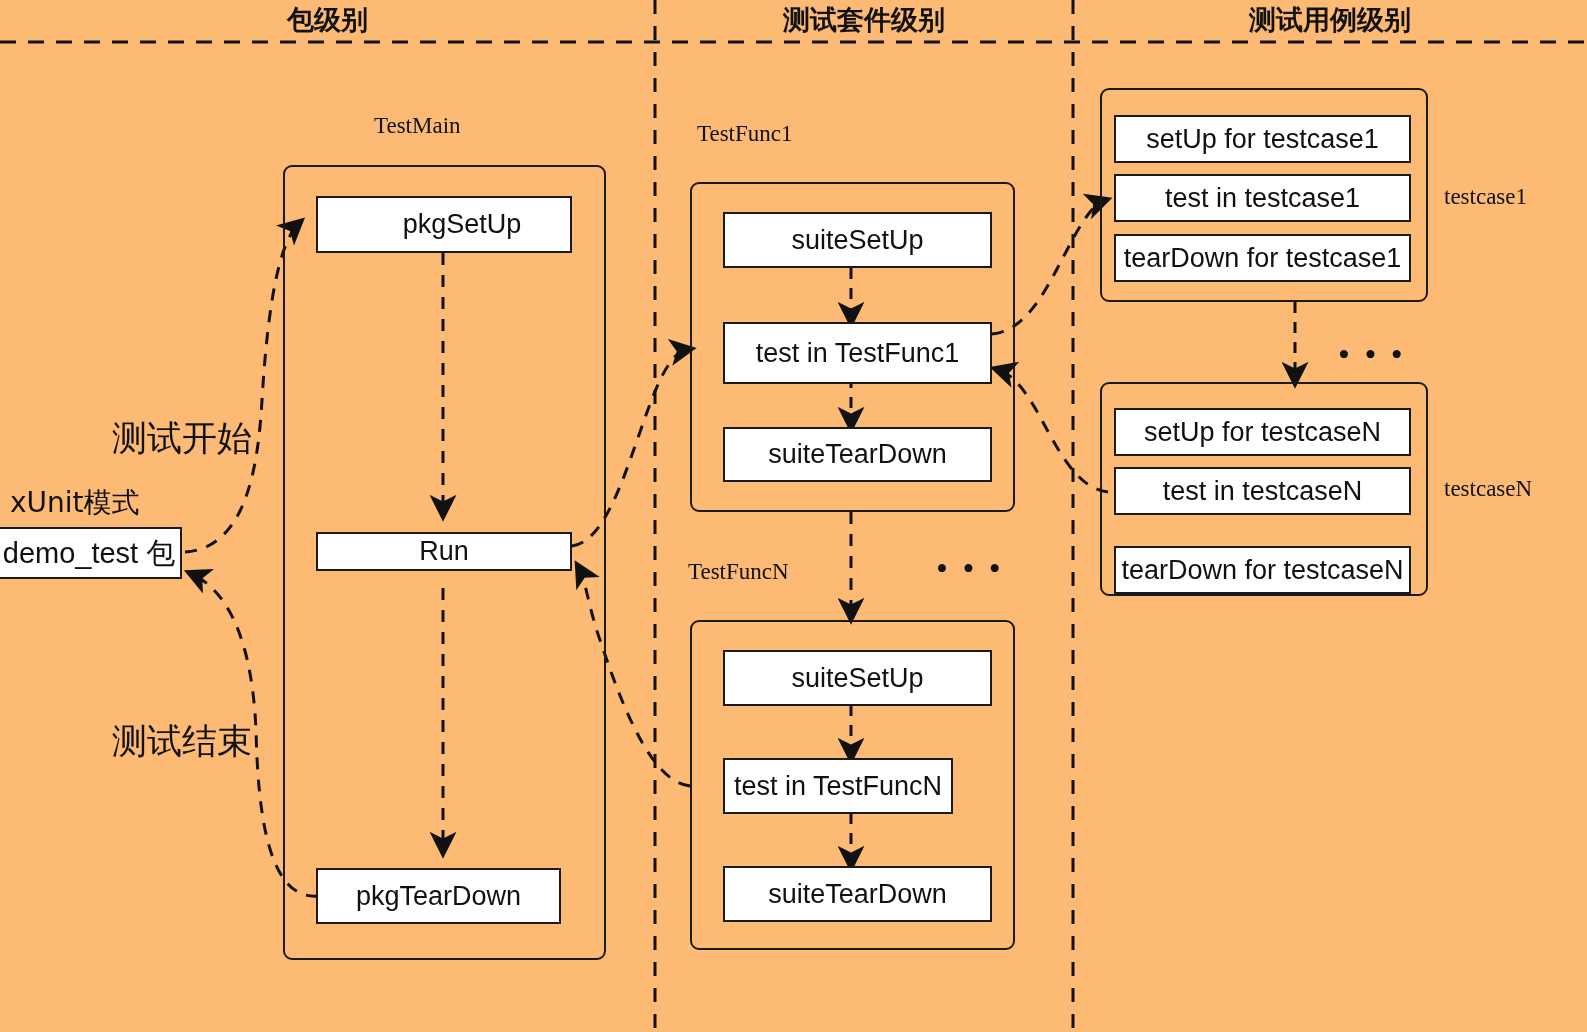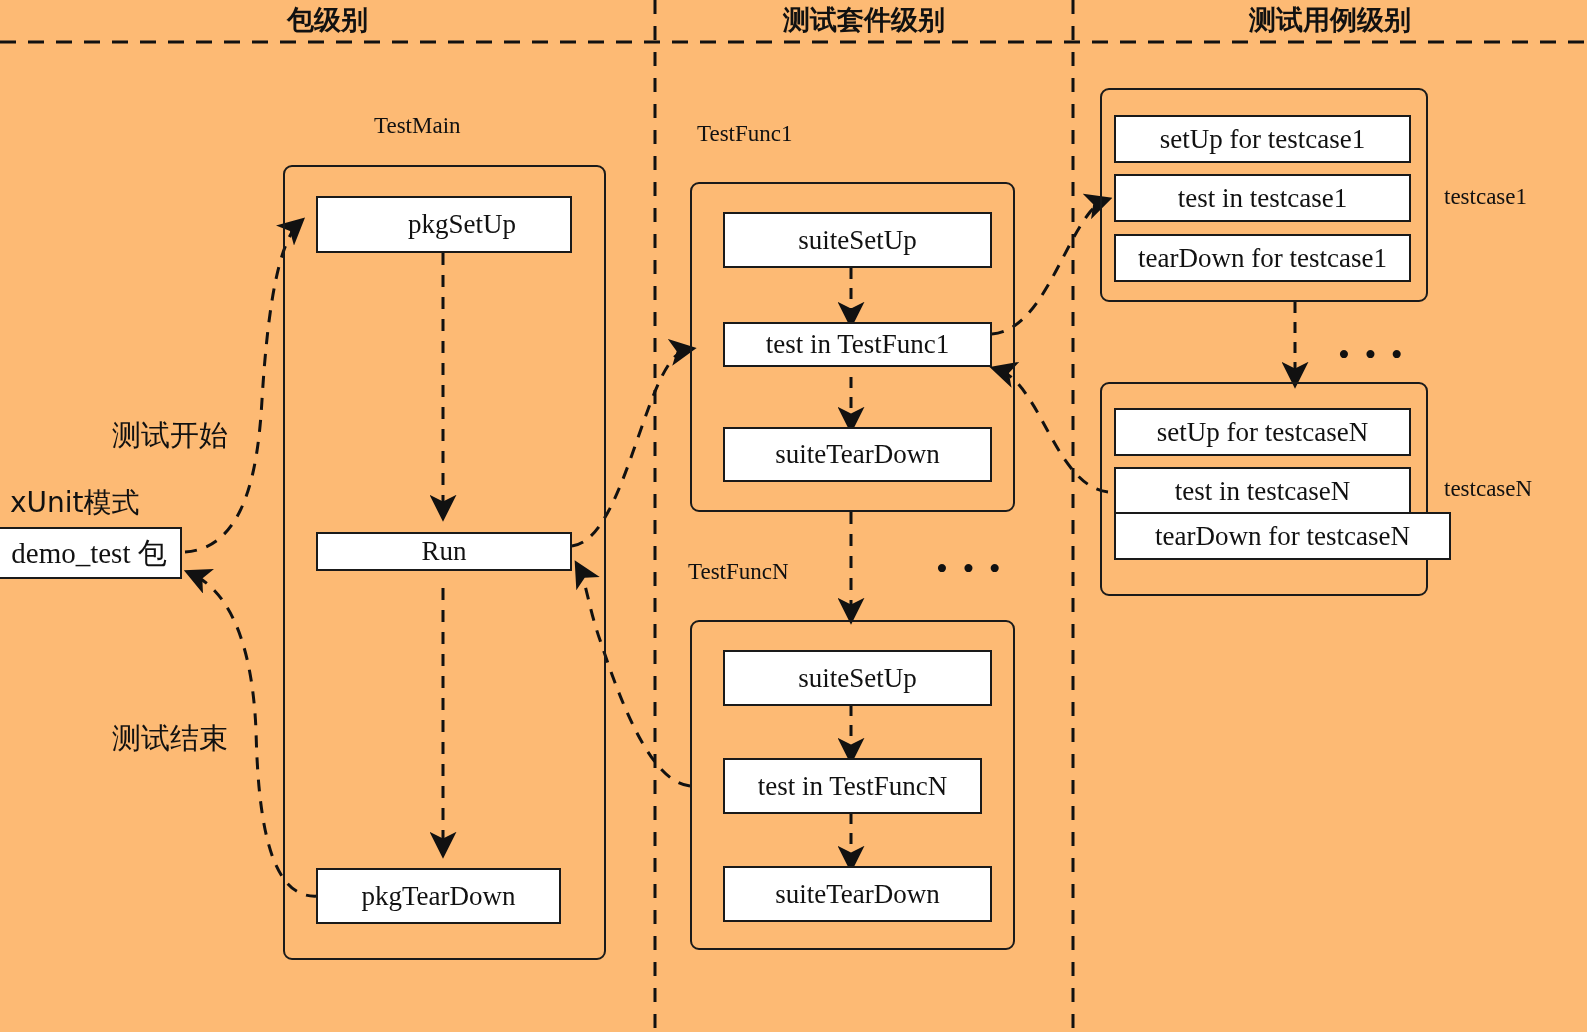--- a/index.html
+++ b/index.html
@@ -23,21 +23,21 @@
     height: 1032px;
   }
   .node-box {
     position: absolute;
     box-sizing: border-box;
     border: 2px solid #1a1a1a;
     background: #ffffff;
     display: flex;
     align-items: center;
     justify-content: center;
-    font-family: Liberation Serif, serif;
+    font-family: Liberation Sans, sans-serif;
     font-size: 27px;
     color: #111111;
     line-height: 1;
     white-space: nowrap;
   }
   .group-box {
     position: absolute;
     box-sizing: border-box;
     border: 2.5px solid #1a1a1a;
     border-radius: 9px;
@@ -57,21 +57,21 @@
     font-weight: bold;
     font-size: 27px;
     color: #111111;
     white-space: nowrap;
     text-align: center;
     line-height: 1;
   }
   .cn-label {
     position: absolute;
     font-family: "Liberation Serif", serif;
-    font-size: 29px;
+    font-size: 35px;
     color: #111111;
     white-space: nowrap;
     line-height: 1;
   }
   .cn-label-sans {
     position: absolute;
     font-family: "DejaVu Sans", sans-serif;
     font-size: 28px;
     color: #111111;
     white-space: nowrap;
@@ -147,44 +147,44 @@
 
   <div class="node-box" style="left:316px; top:196px; width:256px; height:57px;padding-left:36px;">pkgSetUp</div>
   <div class="node-box" style="left:316px; top:532px; width:256px; height:39px;">Run</div>
   <div class="node-box" style="left:316px; top:868px; width:245px; height:56px;">pkgTearDown</div>
 
   <div class="caption" style="left:697px; top:122px;">TestFunc1</div>
 
   <div class="group-box" style="left:690px; top:182px; width:325px; height:330px;"></div>
 
   <div class="node-box" style="left:723px; top:212px; width:269px; height:56px;">suiteSetUp</div>
-  <div class="node-box" style="left:723px; top:322px; width:269px; height:45px;">test in TestFunc1</div>
+  <div class="node-box" style="left:723px; top:322px; width:269px; height:62px;">test in TestFunc1</div>
   <div class="node-box" style="left:723px; top:427px; width:269px; height:55px;">suiteTearDown</div>
 
   <div class="ellipsis" style="left:936px; top:552px;">• • •</div>
 
   <div class="caption" style="left:688px; top:560px;">TestFuncN</div>
 
   <div class="group-box" style="left:690px; top:620px; width:325px; height:330px;"></div>
 
   <div class="node-box" style="left:723px; top:650px; width:269px; height:56px;">suiteSetUp</div>
-  <div class="node-box" style="left:723px; top:758px; width:259px; height:56px;">test in TestFuncN</div>
+  <div class="node-box" style="left:723px; top:758px; width:230px; height:56px;">test in TestFuncN</div>
   <div class="node-box" style="left:723px; top:866px; width:269px; height:56px;">suiteTearDown</div>
 
   <div class="group-box" style="left:1100px; top:88px; width:328px; height:214px;"></div>
 
   <div class="node-box" style="left:1114px; top:115px; width:297px; height:48px;">setUp for testcase1</div>
   <div class="node-box" style="left:1114px; top:174px; width:297px; height:48px;">test in testcase1</div>
   <div class="node-box" style="left:1114px; top:234px; width:297px; height:48px;">tearDown for testcase1</div>
 
   <div class="caption" style="left:1444px; top:185px;">testcase1</div>
 
   <div class="ellipsis" style="left:1338px; top:338px;">• • •</div>
 
   <div class="group-box" style="left:1100px; top:382px; width:328px; height:214px;"></div>
 
   <div class="node-box" style="left:1114px; top:408px; width:297px; height:48px;">setUp for testcaseN</div>
   <div class="node-box" style="left:1114px; top:467px; width:297px; height:48px;">test in testcaseN</div>
-  <div class="node-box" style="left:1114px; top:512px; width:337px; height:48px;">tearDown for testcaseN</div>
+  <div class="node-box" style="left:1114px; top:546px; width:297px; height:48px;">tearDown for testcaseN</div>
 
   <div class="caption" style="left:1444px; top:477px;">testcaseN</div>
 
 </div>
 
 </body></html>

